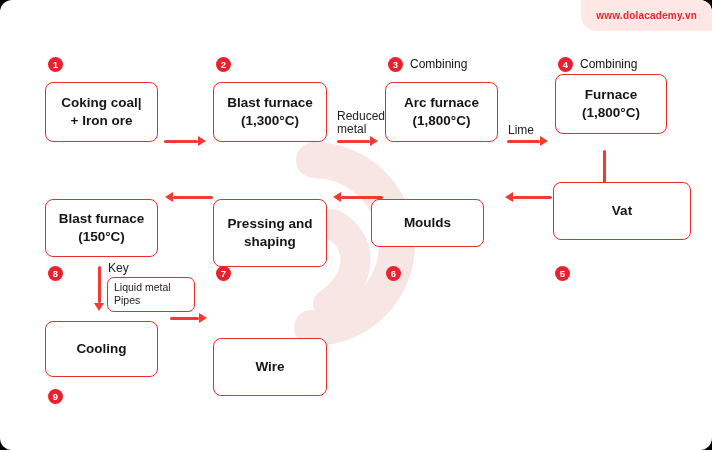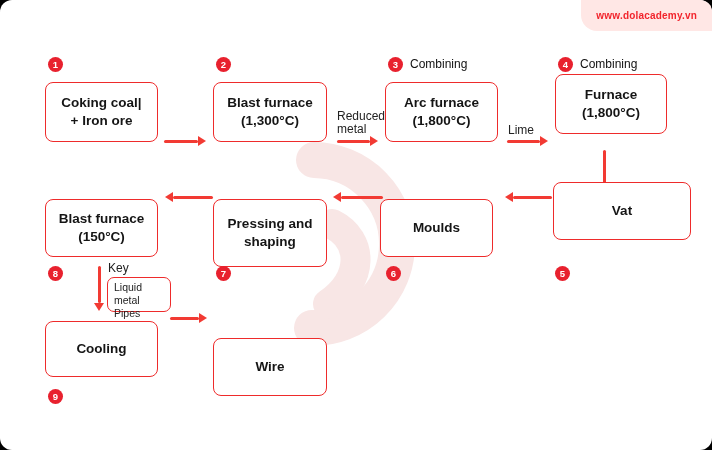--- a/index.html
+++ b/index.html
@@ -34,21 +34,21 @@
   .num{
     position:absolute;width:15px;height:15px;border-radius:50%;
     background:var(--circle);color:#fff;font-size:9.5px;font-weight:bold;
     display:flex;align-items:center;justify-content:center;line-height:1;
   }
   
   .tag{position:absolute;font-size:12px;color:#111;font-weight:500;}
   .small{position:absolute;font-size:12px;color:#222;line-height:12.5px;font-weight:500;}
   
   .keybox{
-    position:absolute;left:107px;top:277px;width:64px;height:35px;
+    position:absolute;left:107px;top:277px;width:88px;height:35px;
     border:1.5px solid var(--red);border-radius:7px;background:#fff;
     box-sizing:border-box;padding:3px 6px;font-size:10.5px;line-height:13px;
     color:#222;font-weight:500;
   }
   .keyline{
     position:absolute;left:98px;top:266px;width:2.6px;height:37px;
     background:var(--arrow);border-radius:2px;
   }
   .keyline::after{
     content:"";position:absolute;top:100%;left:50%;margin-left:-5.5px;
@@ -119,21 +119,21 @@
   </div>
   <div class="ah r" style="left:337px;top:140px;width:33px"></div>
   <div class="small" style="left:508px;top:124px">Lime</div>
   <div class="ah r" style="left:507px;top:140px;width:33px"></div>
 
   <div class="av" style="left:603px;top:150px;height:36px"></div>
 
   <div class="box" style="left:553px;top:182px;width:138px;height:58px">
     <span>Vat</span>
   </div>
-  <div class="box" style="left:380px;top:199px;width:113px;height:58px">
+  <div class="box" style="left:371px;top:199px;width:113px;height:48px">
     <span>Moulds</span>
   </div>
   <div class="box" style="left:213px;top:199px;width:114px;height:68px">
     <span>Pressing and</span>
     <span>shaping</span>
   </div>
   <div class="box" style="left:45px;top:199px;width:113px;height:58px">
     <span>Blast furnace</span>
     <span>(150°C)</span>
   </div>

